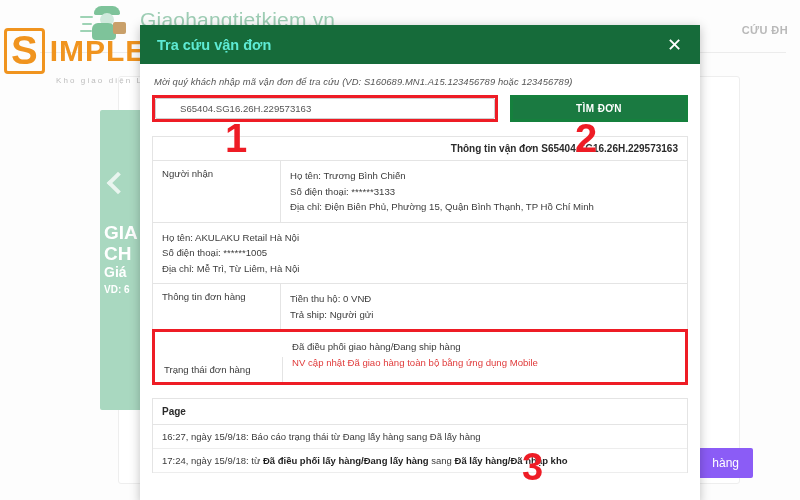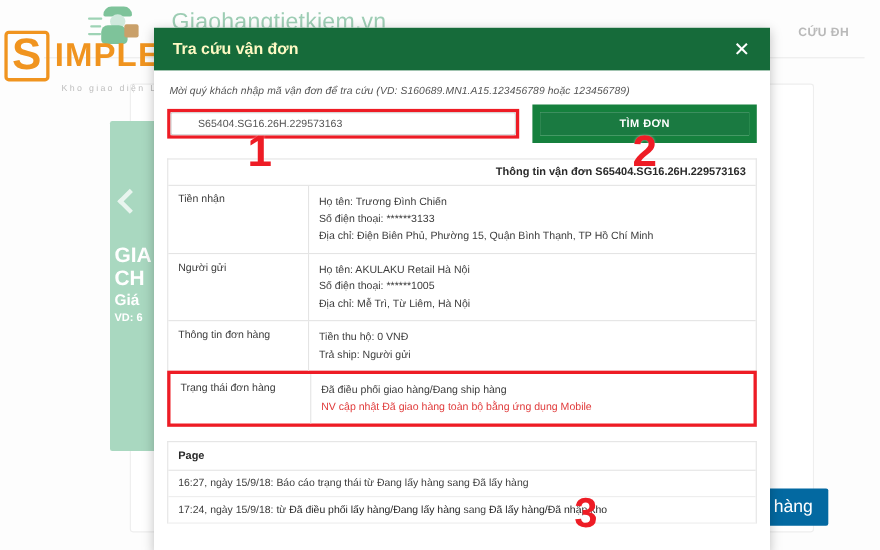--- a/index.html
+++ b/index.html
@@ -10,21 +10,21 @@
     background: #ffffff;
   }
 
   #stage { position: relative; width: 800px; height: 500px; background: #fff; overflow: hidden; }
 
   
   .bg-layer { position: absolute; inset: 0; background: #fdfdfd; }
 
   .bg-brand {
     position: absolute; left: 80px; top: 4px;
-    display: flex; align-items: center; gap: 20px;
+    display: flex; align-items: center; gap: 4px;
   }
   .bg-brand-logo { width: 56px; height: 42px; position: relative; }
   .bg-brand-logo .hat {
     position: absolute; left: 14px; top: 2px; width: 26px; height: 9px;
     background: #7ec39a; border-radius: 9px 9px 2px 2px;
   }
   .bg-brand-logo .head {
     position: absolute; left: 20px; top: 9px; width: 14px; height: 13px;
     background: #cfe9dc; border-radius: 50%;
   }
@@ -43,21 +43,21 @@
   .bg-brand-logo .l2 { left: 2px; top: 19px; width: 10px; }
   .bg-brand-logo .l3 { left: 0; top: 26px; width: 12px; }
 
   .bg-brand-text { display: flex; flex-direction: column; line-height: 1; }
   .bg-brand-title {
     font-size: 21px; color: #9dcdb4; letter-spacing: .2px; font-weight: 400;
   }
   .bg-brand-sub { font-size: 8px; color: #bfdccd; margin-top: 3px; letter-spacing: .6px; }
 
   .bg-tracuu {
-    position: absolute; right: 28px; top: 24px;
+    position: absolute; right: 12px; top: 24px;
     font-size: 11px; font-weight: 700; color: #b9b9b9; letter-spacing: .4px;
   }
   .bg-divider { position: absolute; left: 40px; right: 14px; top: 52px; height: 1px; background: #ececec; }
 
   .bg-card {
     position: absolute; left: 118px; top: 76px; right: 60px; bottom: 16px;
     background: #ffffff; border: 1px solid #eeeeee; border-radius: 3px;
   }
 
   .bg-greenpanel {
@@ -74,22 +74,22 @@
     position: absolute; left: 104px; top: 222px; width: 90px;
     color: #ffffff; font-weight: 700; line-height: 1.12;
   }
   .bg-panel-text .t1 { font-size: 19px; }
   .bg-panel-text .t2 { font-size: 19px; }
   .bg-panel-text .t3 { font-size: 14px; font-weight: 700; }
   .bg-panel-text .t4 { font-size: 10px; font-weight: 700; margin-top: 4px; }
 
   .bg-greenbtn {
     position: absolute; right: 47px; bottom: 22px;
-    background: #0369a1; color: #ffffff;
-    font-size: 16px; padding: 8px 14px; border-radius: 2px;
+    background: #8b5cf6; color: #ffffff;
+    font-size: 12px; padding: 8px 14px; border-radius: 2px;
     white-space: nowrap;
   }
 
   
   .watermark { position: absolute; left: 4px; top: 28px; }
   .wm-row { display: flex; align-items: center; }
   .wm-s {
     font-size: 40px; font-weight: 700; color: #f0941f;
     border: 3px solid #f0941f; border-radius: 4px; line-height: .9;
     padding: 1px 4px 3px 4px; margin-right: 5px;
@@ -103,79 +103,79 @@
     background: #ffffff;
     box-shadow: 0 2px 10px rgba(0,0,0,.25);
     overflow: hidden;
     display: flex; flex-direction: column;
   }
   .modal-header {
     background: #166b3a; height: 39px; flex: 0 0 39px;
     display: flex; align-items: center; justify-content: space-between;
     padding: 0 14px 0 17px;
   }
-  .modal-title { color: #fef9c3; font-size: 14.5px; font-weight: 700; }
+  .modal-title { color: #5eead4; font-size: 14.5px; font-weight: 700; }
   .modal-close {
     color: #ffffff; font-size: 18px; line-height: 1; font-weight: 400;
     cursor: pointer; padding: 2px 4px; background: none; border: none;
     font-family: "Liberation Sans", sans-serif;
   }
 
   .modal-body { padding: 0 12px; flex: 1 1 auto; overflow: hidden; }
 
   .hint {
     font-size: 9.4px; font-style: italic; color: #555;
     padding: 12px 2px 8px 2px; letter-spacing: .1px;
   }
 
   .searchrow { display: flex; align-items: center; gap: 12px; padding-bottom: 8px; }
   .input-wrap { flex: 1 1 auto; border: 3px solid #ee1c25; }
   .search-input {
     width: 100%; height: 21px; border: 1px solid #cfcfcf; border-radius: 2px;
     font-size: 9.6px; color: #555; padding: 0 24px;
     font-family: "Liberation Sans", sans-serif; outline: none;
   }
-  .btn-wrap { width: 204px; border: 7px solid #15803d; }
+  .btn-wrap { width: 178px; border: 3px solid #15803d; }
   .find-btn {
     display: block; width: 100%; height: 21px;
     background: #1a7a41; color: #ffffff; border: none;
     font-size: 10px; font-weight: 700; letter-spacing: .4px;
     cursor: pointer; font-family: "Liberation Sans", sans-serif;
   }
 
   
   .info-table { border: 1px solid #e4e4e4; border-bottom: none; margin-top: 6px; }
   .info-head {
     padding: 6px 9px; font-size: 10px; font-weight: 700; color: #2a2a2a;
     border-bottom: 1px solid #e4e4e4;
     text-align: right;
   }
   .info-row { display: flex; border-bottom: 1px solid #e4e4e4; }
   .info-row.highlight { border: 3px solid #ee1c25; margin: -1px -1px 0 -1px; }
   .info-label {
     width: 128px; flex: 0 0 128px; padding: 7px 9px;
     font-size: 9.6px; color: #3c3c3c; border-right: 1px solid #e4e4e4;
   }
-  .info-row.highlight .info-label { border-right: 1px solid #e4e4e4; }
+  .info-row.highlight .info-label { border-right: 1px solid #e4e4e4; margin-top: 25px; }
   .info-value { padding: 7px 9px; font-size: 9.6px; color: #3c3c3c; line-height: 1.62; }
   .info-value .strong { font-weight: 700; color: #222; }
   .info-value .muted-link { color: #b9ddc9; }
   .info-value .red { color: #e03b3b; }
 
   
   .logs-table { border: 1px solid #e4e4e4; border-bottom: none; margin-top: 13px; }
   .logs-head {
     padding: 7px 9px; font-size: 10px; font-weight: 700; color: #2a2a2a;
     border-bottom: 1px solid #e4e4e4;
   }
   .log-row {
     padding: 6px 9px; font-size: 9.5px; color: #3c3c3c;
     border-bottom: 1px solid #ededed;
   }
-  .log-row b { font-weight: 400; color: #1f1f1f; }
+  .log-row b { font-weight: 700; color: #1f1f1f; }
 
   
   .anno {
     position: absolute; color: #ee1c25; font-weight: 700;
     font-family: "Liberation Sans", sans-serif; line-height: 1;
     text-shadow: 0 0 2px rgba(255,255,255,.6);
   }
   .anno-1 { left: 225px; top: 118px; font-size: 40px; }
   .anno-2 { left: 575px; top: 118px; font-size: 40px; }
   .anno-3 { left: 522px; top: 448px; font-size: 38px; }
@@ -245,30 +245,29 @@
         </div>
         <div class="btn-wrap">
           <button class="find-btn">TÌM ĐƠN</button>
         </div>
       </div>
 
       <div class="info-table">
         <div class="info-head">Thông tin vận đơn S65404.SG16.26H.229573163</div>
 
         <div class="info-row">
-          <div class="info-label">Tiền nhận</div>
+          <div class="info-label">Người nhận</div>
           <div class="info-value">
-            <div>Họ tên: Trương Đình Chiến</div>
+            <div>Họ tên: Trương Bình Chiến</div>
             <div>Số điện thoại: ******3133</div>
             <div>Địa chỉ: Điện Biên Phủ, Phường 15, Quận Bình Thạnh, TP Hồ Chí Minh</div>
           </div>
         </div>
 
         <div class="info-row">
-          <div class="info-label">Người gửi</div>
           <div class="info-value">
             <div>Họ tên: AKULAKU Retail Hà Nội</div>
             <div>Số điện thoại: ******1005</div>
             <div>Địa chỉ: Mễ Trì, Từ Liêm, Hà Nội</div>
           </div>
         </div>
 
         <div class="info-row">
           <div class="info-label">Thông tin đơn hàng</div>
           <div class="info-value">

